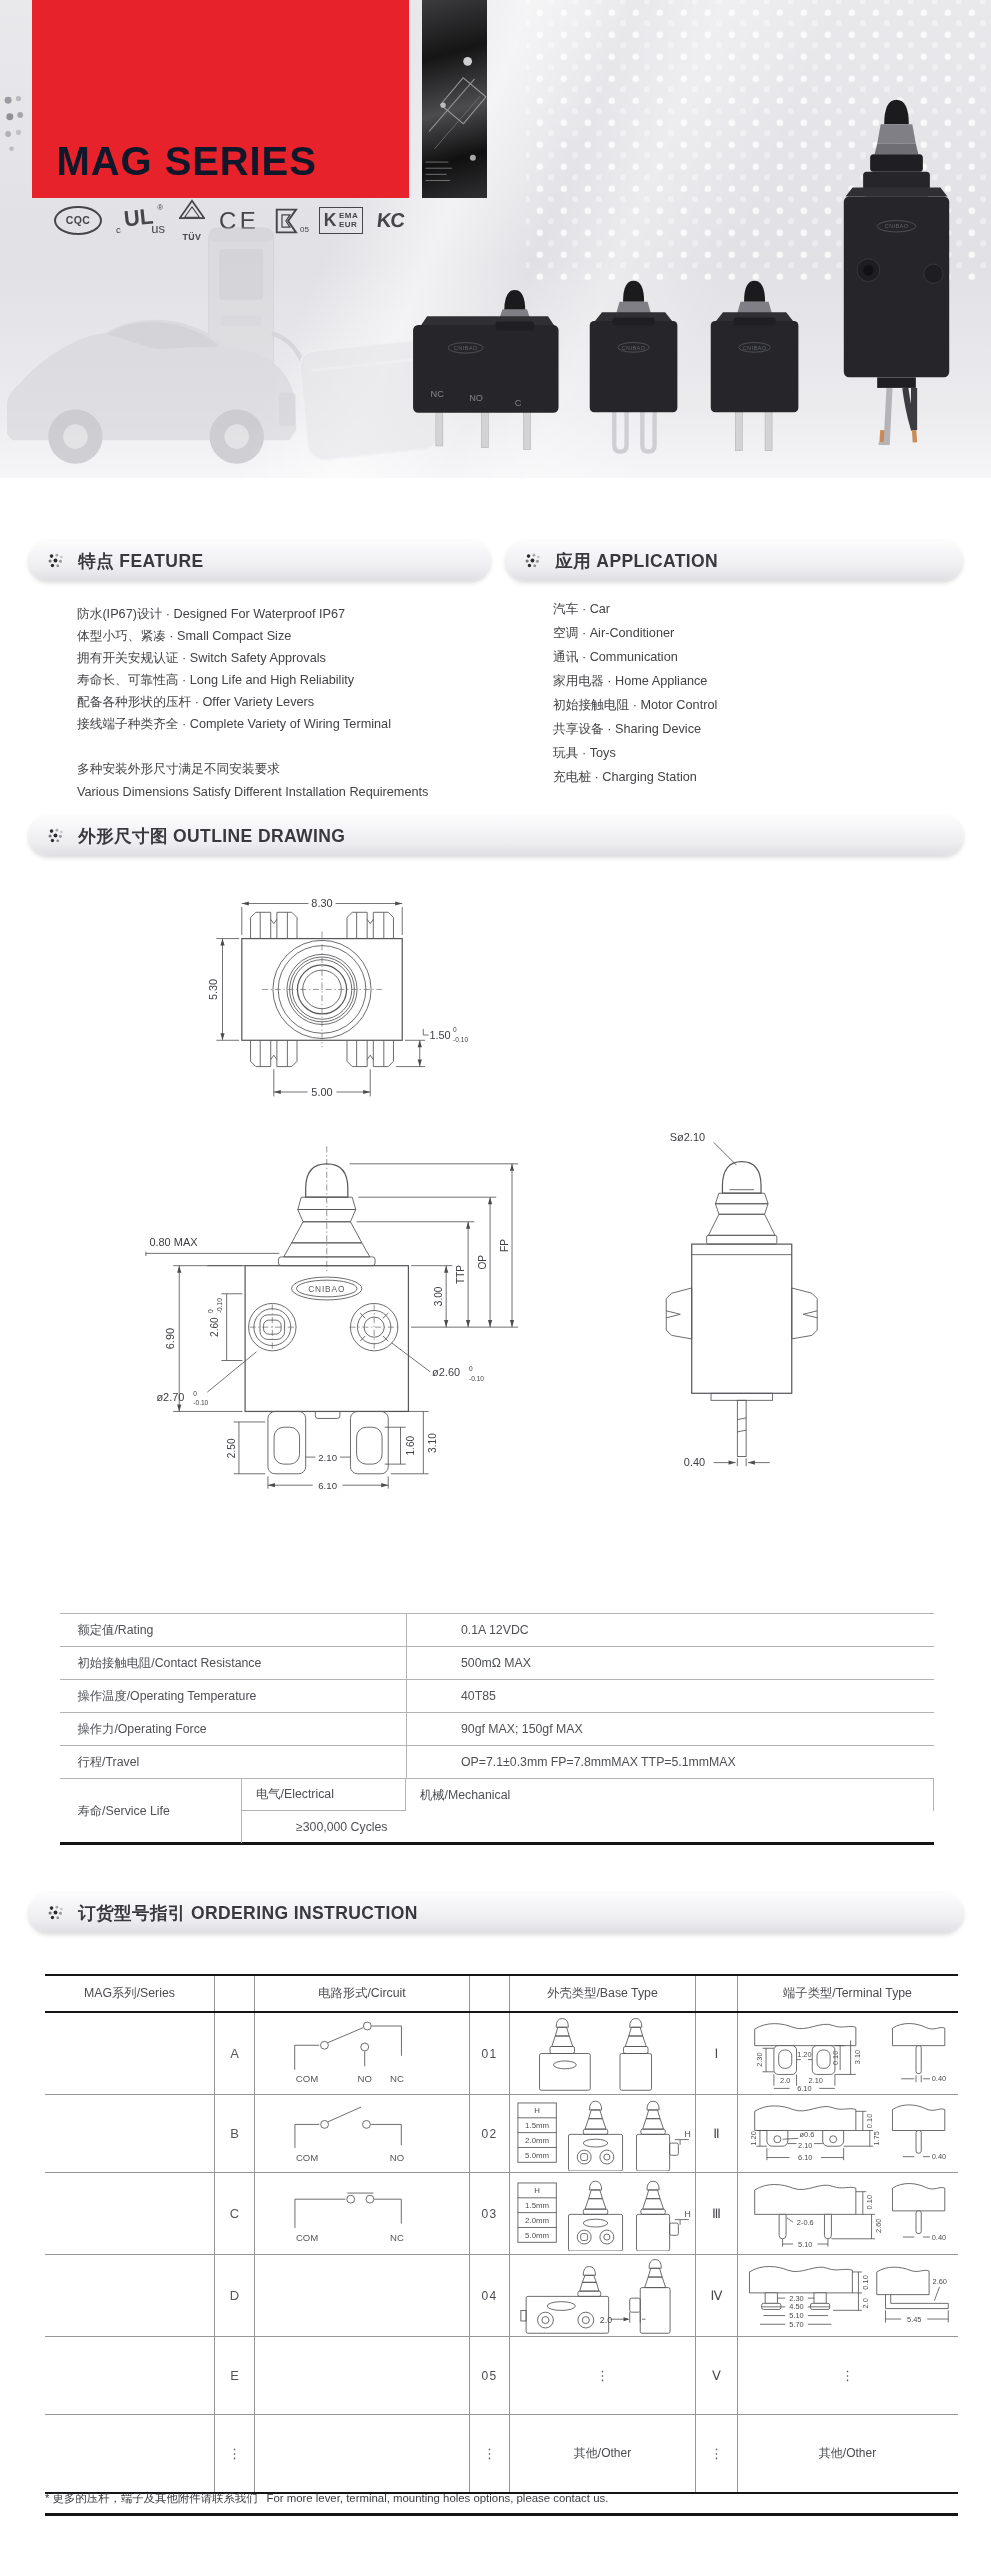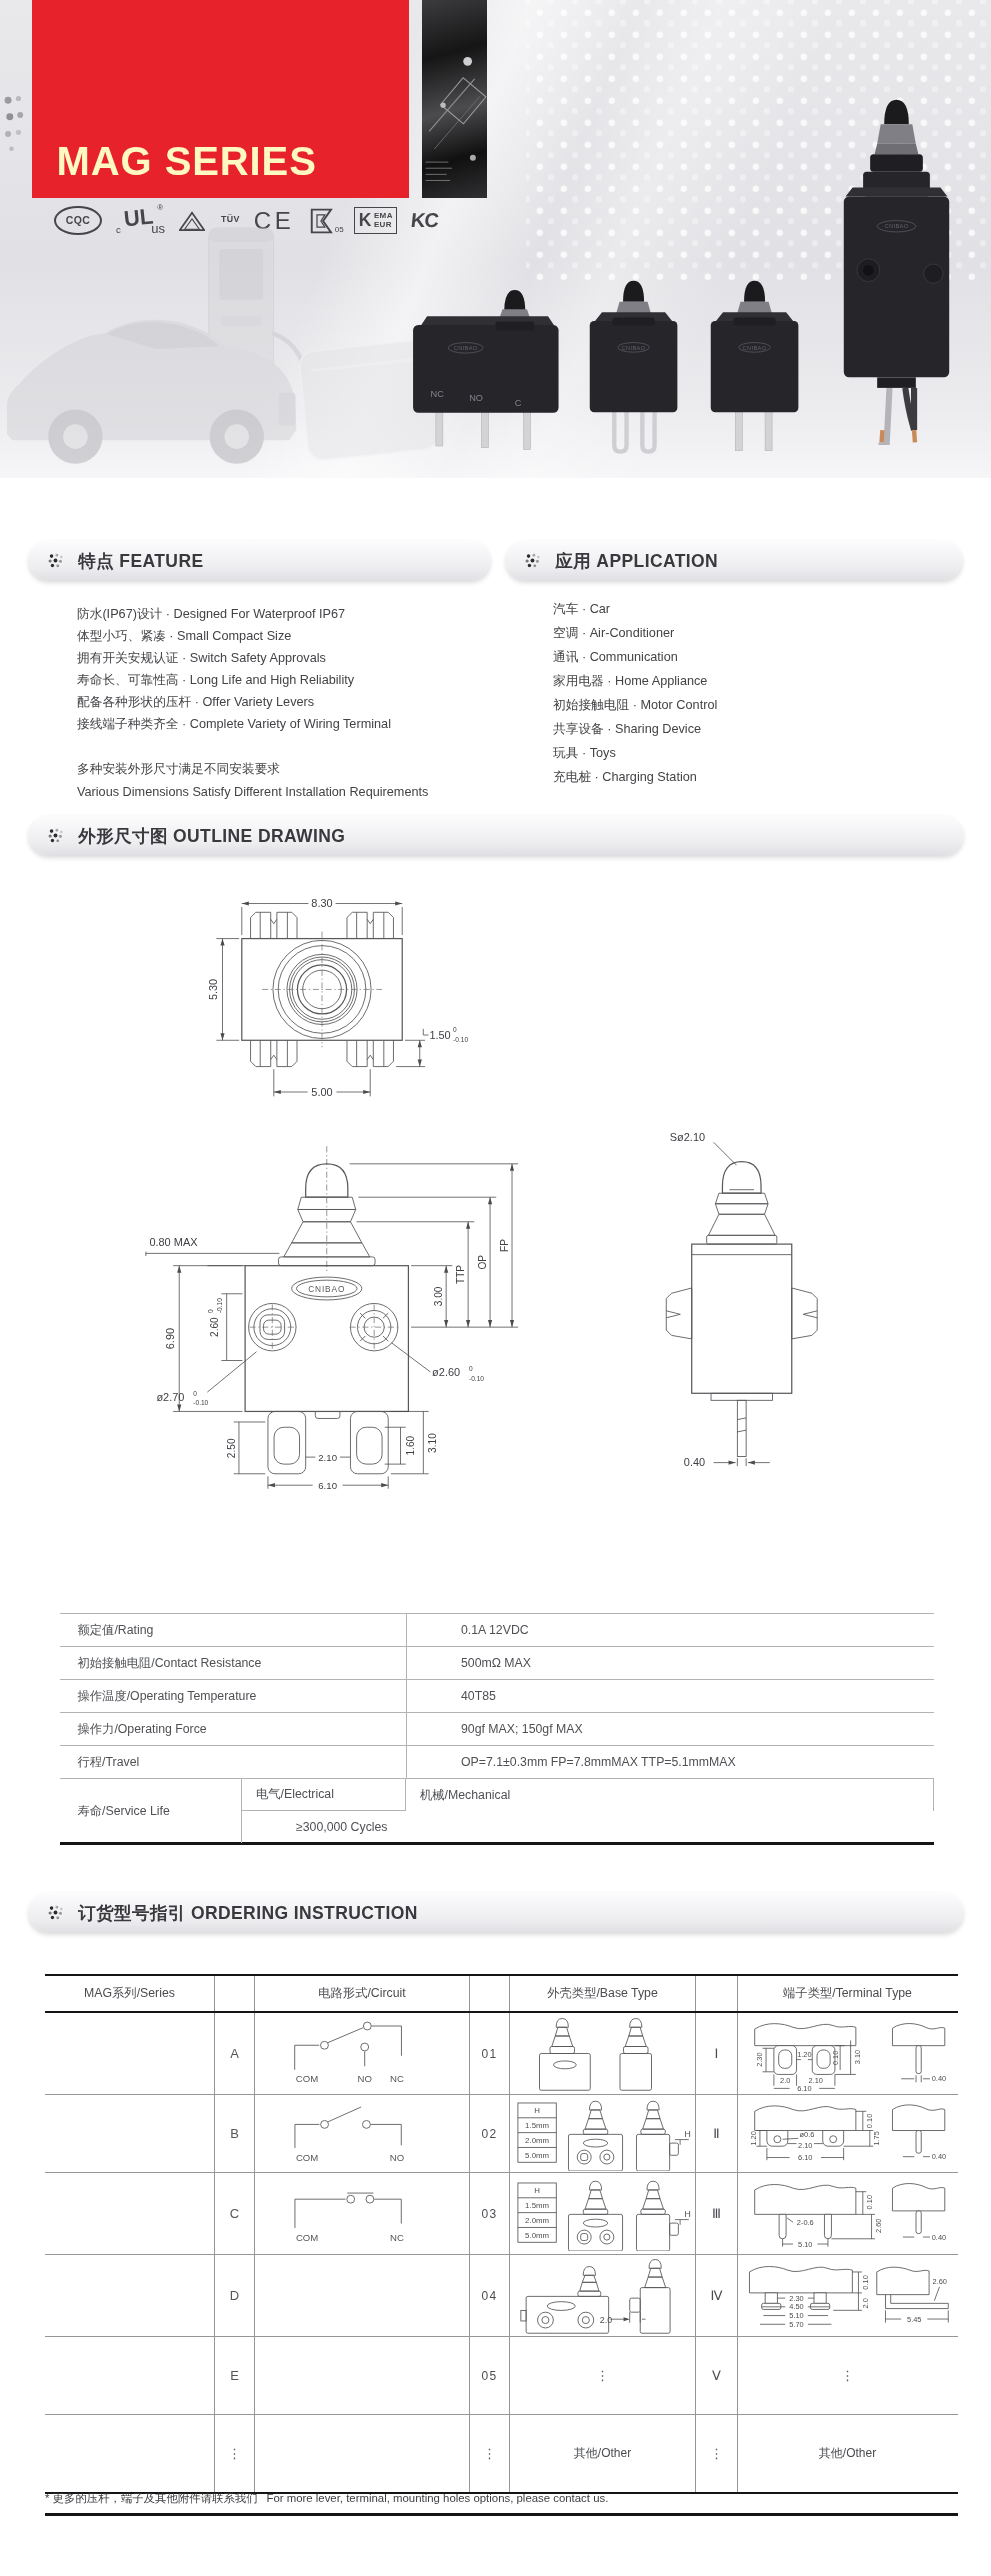--- a/index.html
+++ b/index.html
@@ -12,33 +12,33 @@
   .hero-stripes{position:absolute;inset:0;
         background:linear-gradient(112deg,rgba(255,255,255,0) 36%,rgba(255,255,255,.55) 45%,
         rgba(255,255,255,0) 54%,rgba(255,255,255,.3) 61%,rgba(255,255,255,0) 71%)}
   .dots-right{position:absolute;left:526px;top:0;width:465px;height:281px;opacity:.85;
         background-image:radial-gradient(circle,rgba(255,255,255,.9) 3px,rgba(255,255,255,0) 3.7px),
                          radial-gradient(circle,rgba(255,255,255,.45) 2.8px,rgba(255,255,255,0) 3.5px);
         background-size:24px 22px,24px 22px;background-position:1.8px 1.8px,13px 12.3px}
   .dots-left{position:absolute;left:1.8px;top:93px}
   .redbox{position:absolute;left:32px;top:0;width:377px;height:198px;background:#e8222b;
         display:flex;align-items:flex-end}
-  .redbox h1{margin:0 0 14px 24.6px;color:#fef9c3;font-size:40px;font-weight:bold;letter-spacing:0.9px;white-space:nowrap}
+  .redbox h1{margin:0 0 14px 24.6px;color:#0f172a;font-size:40px;font-weight:bold;letter-spacing:0.9px;white-space:nowrap}
   .pcb{position:absolute;left:422px;top:0;width:65px;height:198px;
         background:linear-gradient(165deg,#3c3c3e 0%,#151516 28%,#4c4c4e 55%,#101011 78%,#303032 100%)}
   .certs{position:absolute;left:54px;top:202px;height:37px;display:flex;align-items:center;gap:14px;color:#46464a}
   .badge{display:flex;align-items:center;justify-content:center}
   .b-oval{width:44px;height:25.4px;border:2.1px solid #46464a;border-radius:50%;
         font-size:10.5px;font-weight:bold;letter-spacing:0.4px}
   .b-ul{position:relative;width:49px;height:32px}
   .b-ul .ulc{position:absolute;left:0;bottom:1.8px;font-size:9.7px}
   .b-ul .ulm{position:absolute;left:8px;top:0.9px;font-size:22px;font-weight:800;transform:rotate(-6deg)}
   .b-ul .ulr{position:absolute;right:1.8px;top:-1.8px;font-size:8px}
   .b-ul .ulus{position:absolute;right:0;bottom:1px;font-size:13px}
-  .b-tuv{flex-direction:row;gap:16px}
+  .b-tuv{flex-direction:column;gap:16px}
   .b-tuv .tri{fill:none;stroke:#46464a;stroke-width:2}
   .b-tuv .tri2{fill:none;stroke:#46464a;stroke-width:1.2}
   .b-tuv .tuvt{font-size:8.8px;font-weight:bold;margin-top:-3.5px;letter-spacing:0.4px}
   .b-ce{font-size:24px;font-weight:500;letter-spacing:3.5px}
   .b-em{position:relative}
   .b-em .e05{position:absolute;right:-3.5px;bottom:0.9px;font-size:8px}
   .b-kema{border:1.6px solid #46464a;padding:0.9px 3.5px;height:23px;gap:2.6px}
   .b-kema .kk{font-size:17.5px;font-weight:bold}
   .b-kema .kst{display:flex;flex-direction:column;line-height:8.8px}
   .b-kema .kst i{font-style:normal;font-size:8px;font-weight:bold;letter-spacing:0.4px}

